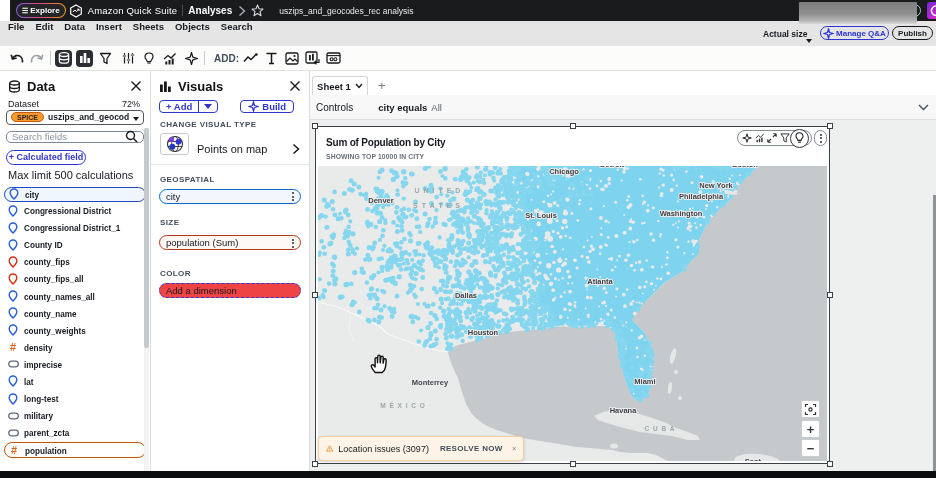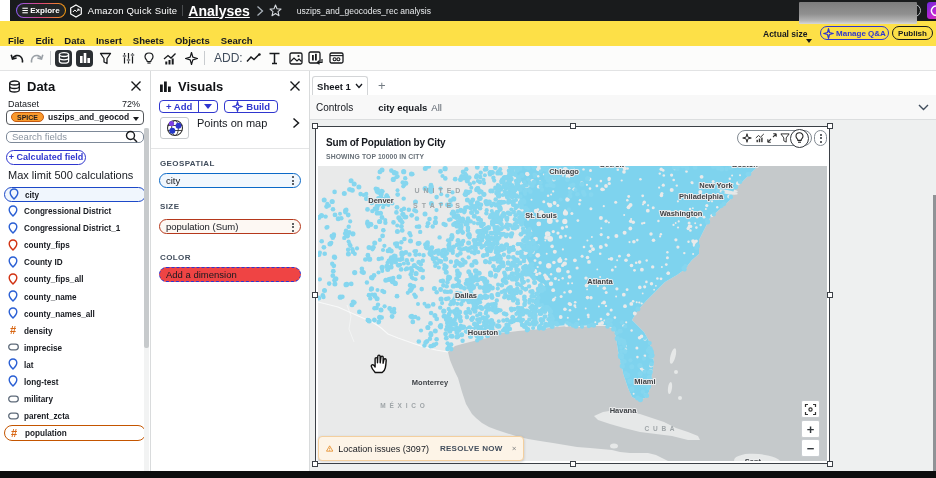--- a/index.html
+++ b/index.html
@@ -1,23 +1,23 @@
 <!DOCTYPE html>
 <html><head><meta charset="utf-8"><style>
 *{margin:0;padding:0;box-sizing:border-box}
 html,body{width:936px;height:478px;overflow:hidden;font-family:"Liberation Sans",sans-serif;background:#fff}
 .topbar{position:absolute;left:10px;top:0;width:936px;height:21px;background:#191b1c;display:flex;align-items:center}
 .explore{display:inline-flex;align-items:center;gap:2px;margin-left:6px;height:15px;padding:0 5px;border-radius:8px;border:1.3px solid transparent;background:linear-gradient(#232526,#232526) padding-box,linear-gradient(90deg,#8b5cf6,#e0457b,#f59e0b) border-box;color:#fff;font-size:8px;font-weight:700}
 .tb-title{color:#fff;font-size:9.5px;margin-left:5px;letter-spacing:0.2px}
 .tb-sep{width:1px;height:11px;background:#4a4d4f;margin:0 5px}
-.tb-link{color:#fff;font-size:14px;font-weight:700;text-decoration:underline}
+.tb-link{color:#fff;font-size:10px;font-weight:700;}
 .tb-name{color:#e8eaec;font-size:8.5px;margin-left:10px}
 .blur{position:absolute;left:789px;top:2px;width:118px;height:22px;background:linear-gradient(180deg,#7d7d7d 0%,#909090 55%,#b5b5b5 85%,#d8d8d8 100%);border-radius:1px;z-index:5}
 .qicon{position:absolute;right:2px;top:2px;width:17px;height:17px;border-radius:3px;background:linear-gradient(135deg,#6d28d9 0%,#c026d3 55%,#ec4899 100%);display:flex;align-items:center;justify-content:center}
-.menurow{position:absolute;left:0;top:21px;width:936px;height:25px;background:#fde047;display:flex;align-items:flex-end}
+.menurow{position:absolute;left:0;top:21px;width:936px;height:25px;background:#e5e5e5;display:flex;align-items:flex-start}
 .mi{font-size:9.5px;font-weight:700;color:#16191f}
 .mbtn{display:inline-flex;align-items:center;justify-content:center;gap:2px;height:14px;border-radius:8px;font-size:8px;font-weight:700;box-sizing:border-box;white-space:nowrap}
 .toolbar{position:absolute;left:0;top:46px;width:936px;height:25px;background:#fcfcfb;border-bottom:1px solid #e2e3e4;display:flex;align-items:center}
 .tbi{display:inline-flex;align-items:center;justify-content:center;width:20px;height:20px}
 .tbi-dark{width:17px;height:17px;background:#2b2f33;border-radius:4px;display:inline-flex;align-items:center;justify-content:center}
 .tsep{width:1px;height:14px;background:#c9cccf}
 .panel{position:absolute;top:71px;bottom:7px;background:#fff}
 .dpanel{left:0;width:151px;border-right:1px solid #d9dbdc}
 .vpanel{left:151px;width:159px;border-right:1px solid #d9dbdc}
 .phead{display:flex;align-items:center;height:24px;padding:6px 8px 0 8px;font-size:13px;font-weight:700;color:#0f1114}
@@ -29,27 +29,27 @@
 .sbox{margin:6px 6px 0 6px;height:12.5px;border:1px solid #7d8998;border-radius:5px;display:flex;align-items:center;padding:0 5px;color:#8b95a1;font-size:9.5px}
 .calcbtn{margin:6.5px 6px 0 6px;height:15px;width:80px;white-space:nowrap;font-size:9px;border:1.4px solid #2f36cf;border-radius:8px;display:flex;align-items:center;justify-content:center;gap:3px;color:#2f36cf;font-weight:700}
 .maxlim{font-size:11px;color:#16191f;padding:4px 8px 0 8px}
 .frow{display:flex;align-items:center;height:17.1px;padding:0 0 0 8px;flex:none}
 .fic{width:16px;display:inline-flex}
 .ftx{font-size:9.5px;color:#16191f;font-weight:600;white-space:nowrap;display:inline-block;transform:scaleX(0.86);transform-origin:left center}
 .fsel{margin:6px 4px 0 4px;height:15.5px;border:1.3px solid #1d49c8;border-radius:9px;background:#f0f6fd;display:flex;align-items:center;padding:0 0 0 4px}
 .fselr{margin:1px 4px 0 4px;height:15.5px;border:1.3px solid #c45500;border-radius:9px;background:#fff;display:flex;align-items:center;padding:0 0 0 4px}
 .dscroll{position:absolute;right:1px;top:57px;bottom:0;width:5px;background:#f2f3f3}
 .dthumb{position:absolute;right:0px;top:0;width:5px;height:220px;background:#c7cacc;border-radius:2px}
-.vbtns{display:flex;gap:6px;padding:5px 8px 0 8px}
+.vbtns{display:flex;gap:22px;padding:5px 8px 0 8px}
 .addbtn{display:flex;height:13px;border:1.4px solid #2f36cf;border-radius:4px;overflow:hidden}
 .addl{display:flex;align-items:center;gap:2px;padding:0 6px;color:#2f36cf;font-size:9.5px;font-weight:700;border-right:1.4px solid #2f36cf}
 .addr{display:flex;align-items:center;padding:0 5px}
 .buildbtn{display:flex;align-items:center;gap:3px;height:13px;padding:0 7px;border:1.4px solid #2f36cf;border-radius:4px;color:#2f36cf;font-size:9.5px;font-weight:700}
 .vlabel{font-size:8px;font-weight:700;color:#414d5c;letter-spacing:0.4px;padding:0 9px}
-.vtype{display:flex;align-items:flex-start;padding:3.5px 9px 9.5px 9px;border-bottom:1px solid #e4e5e6}
+.vtype{display:flex;align-items:flex-end;padding:3.5px 9px 9.5px 9px;border-bottom:1px solid #e4e5e6}
 .vtbox{width:29px;height:22px;border:1px solid #c6cacd;border-radius:3px;display:flex;align-items:center;justify-content:center;background:#fff}
 .vttx{font-size:11px;color:#16191f;margin-left:8px}
 .vtch{margin-left:auto;display:inline-flex}
 .well{margin:4.5px 8px 0 8px;height:15px;flex:none;border-radius:9px;display:flex;align-items:center;padding:0 6px;font-size:9.5px;color:#16191f}
 .wellb{border:1.3px solid #0b69c7;background:#f1f7fd}
 .wellr{border:1.3px solid #b5381c;background:#fdf8f3}
 .welld{border:1.3px dashed #2f36cf;background:#ef4444;margin-top:5px}
 .d3{width:2px;height:2px;border-radius:50%;background:#2a2e33}
 .canvas{position:absolute;left:310px;top:71px;right:0;bottom:7px;background:#eef0f0}
 .tabrow{position:absolute;left:0;top:0;width:100%;height:24px;background:#fff}
@@ -172,21 +172,21 @@
         <rect x="8.7" y="6.5" width="2" height="6" fill="#17191c"></rect>
         <rect x="2.3" y="9.5" width="2" height="3" fill="#17191c"></rect>
       </svg>
     </span>
  <span class="tbi" style="margin-left:1px">
       <svg width="13" height="13" viewBox="0 0 13 13" style="">
         <path d="M6.5 0.5 L7.8 5.2 L12.5 6.5 L7.8 7.8 L6.5 12.5 L5.2 7.8 L0.5 6.5 L5.2 5.2 Z" fill="none" stroke="#17191c" stroke-width="1.2" stroke-linejoin="round"></path>
       </svg>
     </span>
  <span class="tsep" style="margin:0 4px 0 3px"></span>
- <span style="font-size:12px;font-weight:400;color:#414d5c;margin-left:5px">ADD:</span>
+ <span style="font-size:10px;font-weight:700;color:#414d5c;margin-left:5px">ADD:</span>
  <span class="tbi" style="margin-left:1px">
       <svg width="15" height="10" viewBox="0 0 15 10" style="">
         <path d="M1 8.5 L5 4 L8 6.5 L13.5 1" fill="none" stroke="#17191c" stroke-width="1.5"></path>
         <circle cx="13.5" cy="1.5" r="1.2" fill="#17191c"></circle>
       </svg>
     </span>
  <span class="tbi" style="margin-left:1px">
       <svg width="13" height="13" viewBox="0 0 13 13" style="">
         <path d="M1.5 1.5 H11.5 M6.5 1.5 V11.5 M4 11.5 H9" fill="none" stroke="#17191c" stroke-width="1.5"></path>
       </svg>
@@ -265,56 +265,64 @@
       <span class="fic">
         <svg width="10" height="12" viewBox="0 0 10 12" style="vertical-align:-2px">
           <path d="M5 1 C2.8 1 1.2 2.7 1.2 4.8 C1.2 7.5 5 11 5 11 C5 11 8.8 7.5 8.8 4.8 C8.8 2.7 7.2 1 5 1 Z" fill="none" stroke="#2a5fd4" stroke-width="1.4"></path>
         </svg>
       </span>
       <span class="ftx">Congressional District_1</span>
     </div>
     <div class="frow">
       <span class="fic">
         <svg width="10" height="12" viewBox="0 0 10 12" style="vertical-align:-2px">
+          <path d="M5 1 C2.8 1 1.2 2.7 1.2 4.8 C1.2 7.5 5 11 5 11 C5 11 8.8 7.5 8.8 4.8 C8.8 2.7 7.2 1 5 1 Z" fill="none" stroke="#2a5fd4" stroke-width="1.4"></path>
+        </svg>
+      </span>
+      <span class="ftx">County ID</span>
+    </div>
+ <div class="frow">
+      <span class="fic">
+        <svg width="10" height="12" viewBox="0 0 10 12" style="vertical-align:-2px">
           <path d="M5 1 C2.8 1 1.2 2.7 1.2 4.8 C1.2 7.5 5 11 5 11 C5 11 8.8 7.5 8.8 4.8 C8.8 2.7 7.2 1 5 1 Z" fill="none" stroke="#d13212" stroke-width="1.4"></path>
         </svg>
       </span>
       <span class="ftx">county_fips</span>
-    </div>
- <div class="frow">
-      <span class="fic">
-        <svg width="10" height="12" viewBox="0 0 10 12" style="vertical-align:-2px">
-          <path d="M5 1 C2.8 1 1.2 2.7 1.2 4.8 C1.2 7.5 5 11 5 11 C5 11 8.8 7.5 8.8 4.8 C8.8 2.7 7.2 1 5 1 Z" fill="none" stroke="#2a5fd4" stroke-width="1.4"></path>
-        </svg>
-      </span>
-      <span class="ftx">County ID</span>
     </div>
     <div class="frow">
       <span class="fic">
         <svg width="10" height="12" viewBox="0 0 10 12" style="vertical-align:-2px">
           <path d="M5 1 C2.8 1 1.2 2.7 1.2 4.8 C1.2 7.5 5 11 5 11 C5 11 8.8 7.5 8.8 4.8 C8.8 2.7 7.2 1 5 1 Z" fill="none" stroke="#d13212" stroke-width="1.4"></path>
         </svg>
       </span>
       <span class="ftx">county_fips_all</span>
     </div>
     <div class="frow">
       <span class="fic">
         <svg width="10" height="12" viewBox="0 0 10 12" style="vertical-align:-2px">
           <path d="M5 1 C2.8 1 1.2 2.7 1.2 4.8 C1.2 7.5 5 11 5 11 C5 11 8.8 7.5 8.8 4.8 C8.8 2.7 7.2 1 5 1 Z" fill="none" stroke="#2a5fd4" stroke-width="1.4"></path>
         </svg>
       </span>
+      <span class="ftx">county_names_all</span>
+    </div>
+    <div class="frow">
+      <span class="fic">
+        <svg width="10" height="12" viewBox="0 0 10 12" style="vertical-align:-2px">
+          <path d="M5 1 C2.8 1 1.2 2.7 1.2 4.8 C1.2 7.5 5 11 5 11 C5 11 8.8 7.5 8.8 4.8 C8.8 2.7 7.2 1 5 1 Z" fill="none" stroke="#2a5fd4" stroke-width="1.4"></path>
+        </svg>
+      </span>
       <span class="ftx">county_name</span>
     </div>
     <div class="frow">
       <span class="fic">
         <svg width="10" height="12" viewBox="0 0 10 12" style="vertical-align:-2px">
           <path d="M5 1 C2.8 1 1.2 2.7 1.2 4.8 C1.2 7.5 5 11 5 11 C5 11 8.8 7.5 8.8 4.8 C8.8 2.7 7.2 1 5 1 Z" fill="none" stroke="#2a5fd4" stroke-width="1.4"></path>
         </svg>
       </span>
-      <span class="ftx">county_names_all</span>
+      <span class="ftx">county_weights</span>
     </div>
     <div class="frow">
       <span class="fic">
         <span style="color:#d86613;font-weight:700;font-size:11px;line-height:10px;display:inline-block;width:10px;text-align:center;vertical-align:-1px">#</span>
       </span>
       <span class="ftx">density</span>
     </div>
     <div class="frow">
       <span class="fic">
         <svg width="11" height="10" viewBox="0 0 11 10" style="vertical-align:-1px">
@@ -382,20 +390,21 @@
   <span class="addbtn">
         <span class="addl">+ Add</span>
         <span class="addr">
           <span style="display:inline-block;width:0;height:0;border-left:4px solid transparent;border-right:4px solid transparent;border-top:5px solid #2f36cf;vertical-align:1px"></span>
         </span>
       </span>
   <span class="buildbtn"><svg width="11" height="11" viewBox="0 0 11 11" style="vertical-align:-1px">
           <path d="M5.5 0.7 L6.5 4.5 L10.3 5.5 L6.5 6.5 L5.5 10.3 L4.5 6.5 L0.7 5.5 L4.5 4.5 Z" fill="none" stroke="#2f36cf" stroke-width="1.2" stroke-linejoin="round"></path>
         </svg>Build</span>
  </div>
+ <div class="vlabel" style="padding-top:7px">CHANGE VISUAL TYPE</div>
  <div class="vtype">
       <span class="vtbox">
         <svg width="18" height="18" viewBox="0 0 18 18" style="">
           <circle cx="9" cy="9" r="7.5" fill="none" stroke="#333" stroke-width="1.1"></circle>
           <ellipse cx="9" cy="9" rx="3.4" ry="7.5" fill="none" stroke="#333" stroke-width="0.9"></ellipse>
           <path d="M1.8 6.5 H16.2 M1.8 11.5 H16.2" stroke="#333" stroke-width="0.9"></path>
           <circle cx="5.5" cy="4.5" r="2.6" fill="#7b3fe4"></circle>
           <circle cx="12.5" cy="6.7" r="2.9" fill="#2f36cf"></circle>
           <circle cx="6.3" cy="11.8" r="3" fill="#2338c8"></circle>
         </svg>

